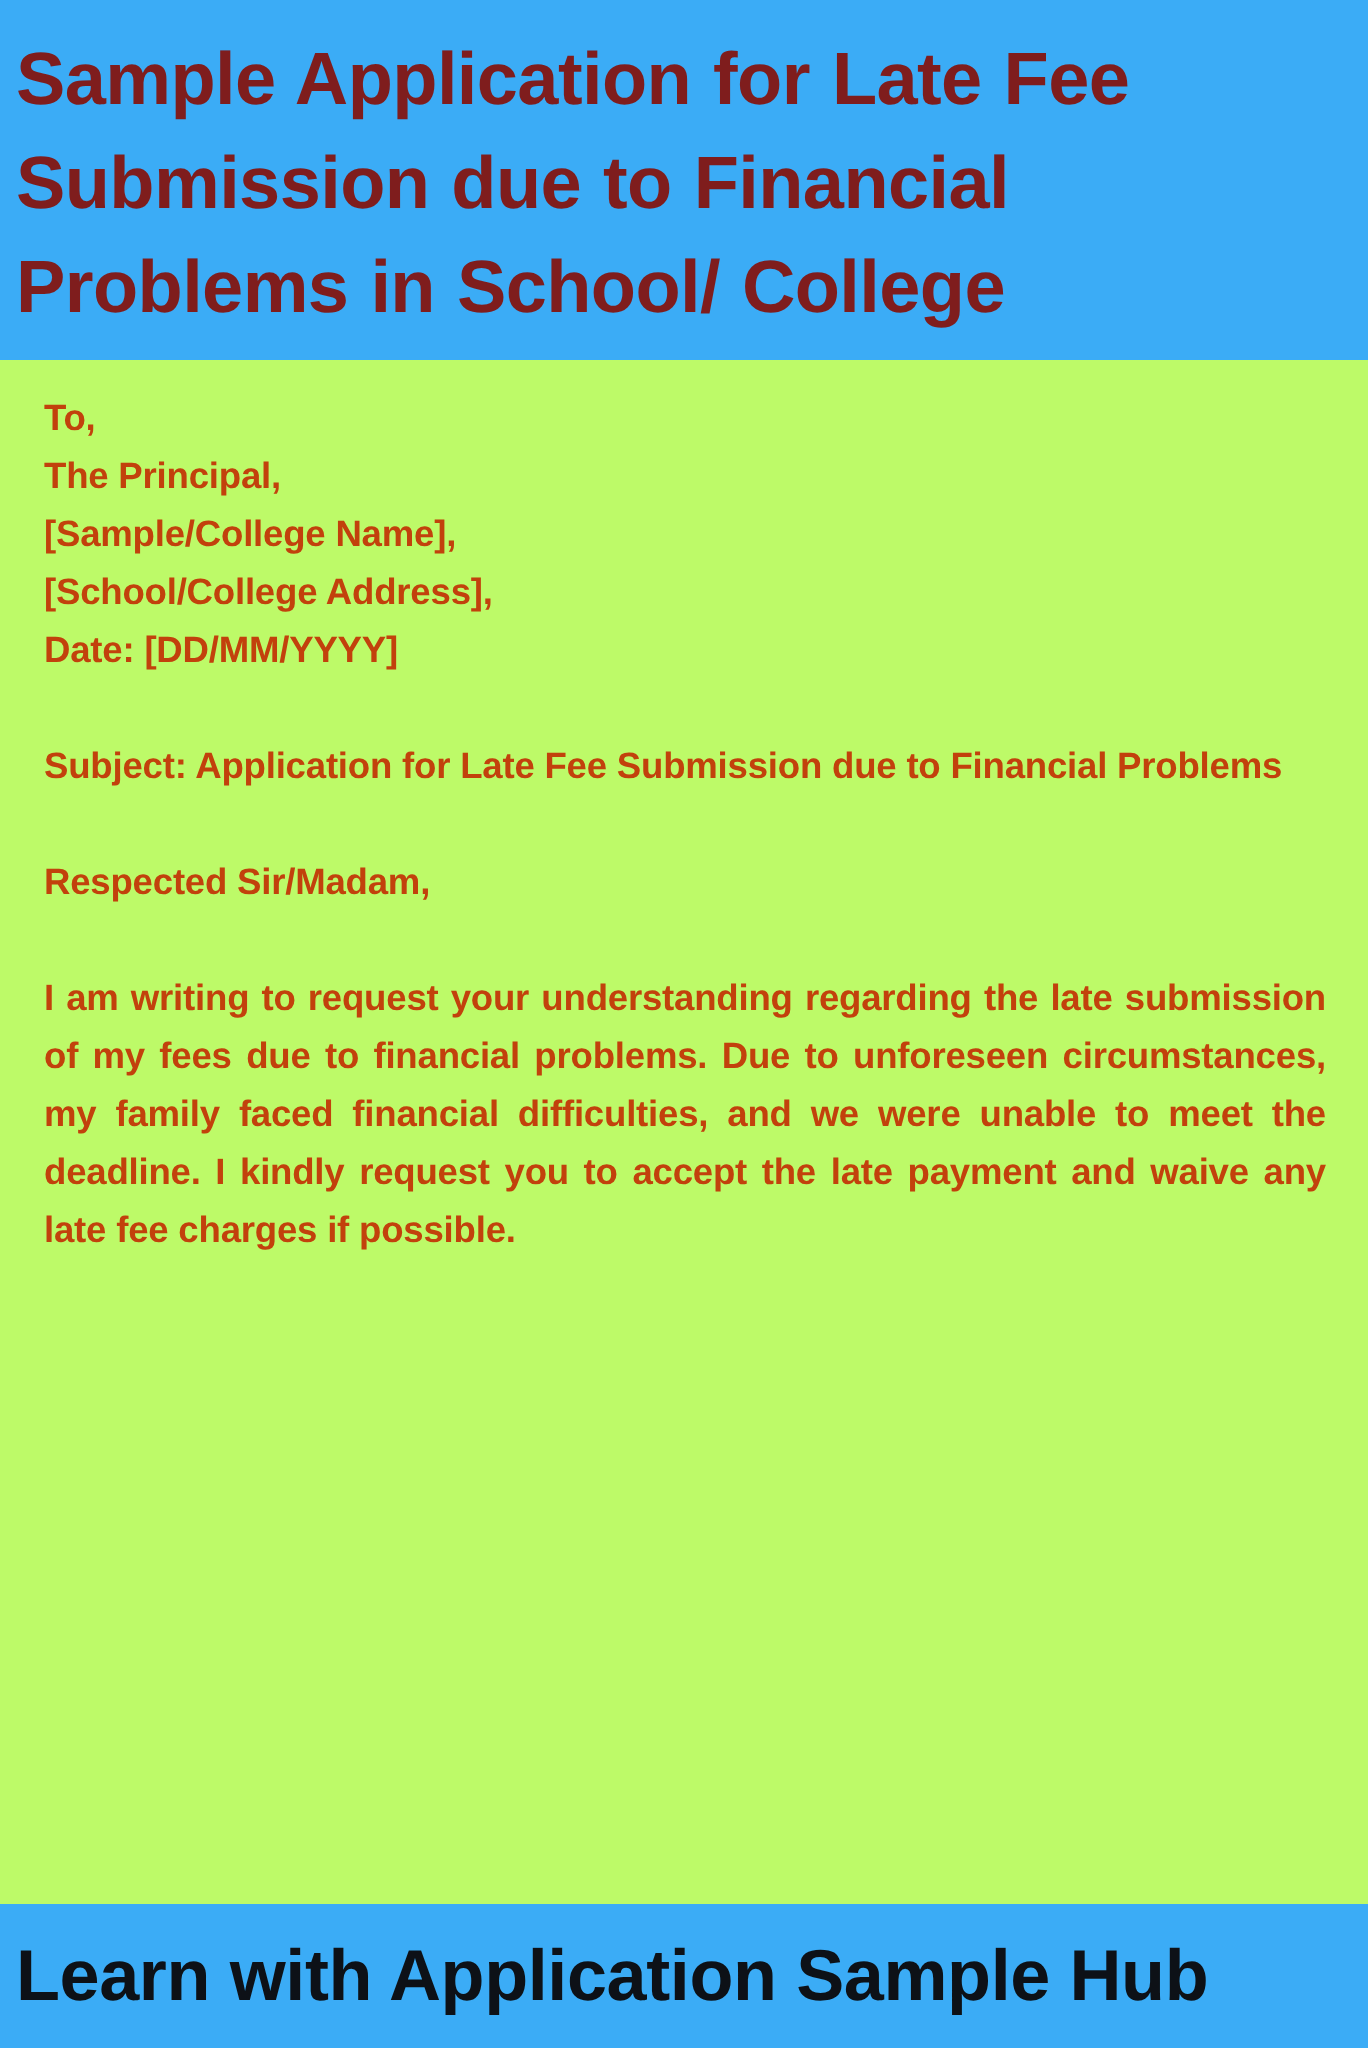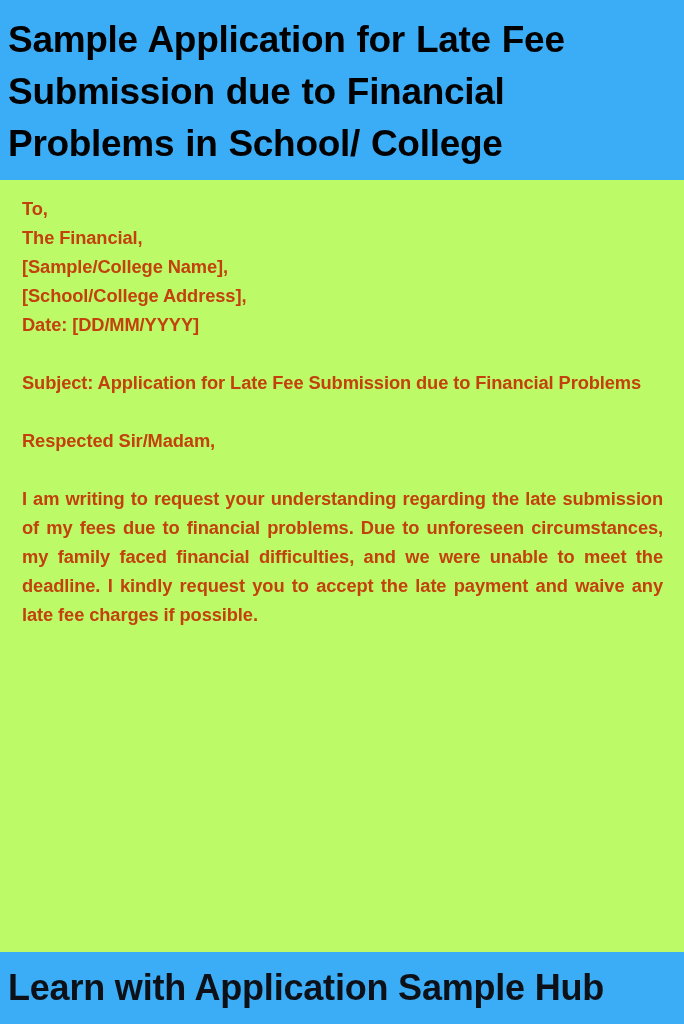--- a/index.html
+++ b/index.html
@@ -28,21 +28,21 @@
   .header-banner {
     background: #3bacf6;
     height: 180px;
     box-sizing: border-box;
     padding: 12px 8px 8px 8px;
     display: flex;
     flex-direction: column;
     justify-content: center;
   }
   .header-title {
-    color: #000000;
+    color: #7f1d1d;
     font-size: 37px;
     line-height: 52px;
     font-weight: bold;
     letter-spacing: -0.3px;
     margin: 0;
     word-spacing: 1px;
   }
 
   
   .letter-panel {
@@ -96,21 +96,21 @@
 <div class="page">
 
   <div class="header-banner">
     <h1 class="header-title">Sample Application for Late Fee Submission due to Financial Problems in School/ College</h1>
   </div>
 
   <div class="letter-panel">
 
     <div class="block">
       <span class="addr-line">To,</span>
-      <span class="addr-line">The Financial,</span>
+      <span class="addr-line">The Principal,</span>
       <span class="addr-line">[Sample/College Name],</span>
       <span class="addr-line">[School/College Address],</span>
       <span class="addr-line">Date: [DD/MM/YYYY]</span>
     </div>
 
     <div class="spacer"></div>
 
     <p class="block justify"><span>Subject: Application for Late Fee Submission due to Financial Problems</span></p>
 
     <div class="spacer"></div>

